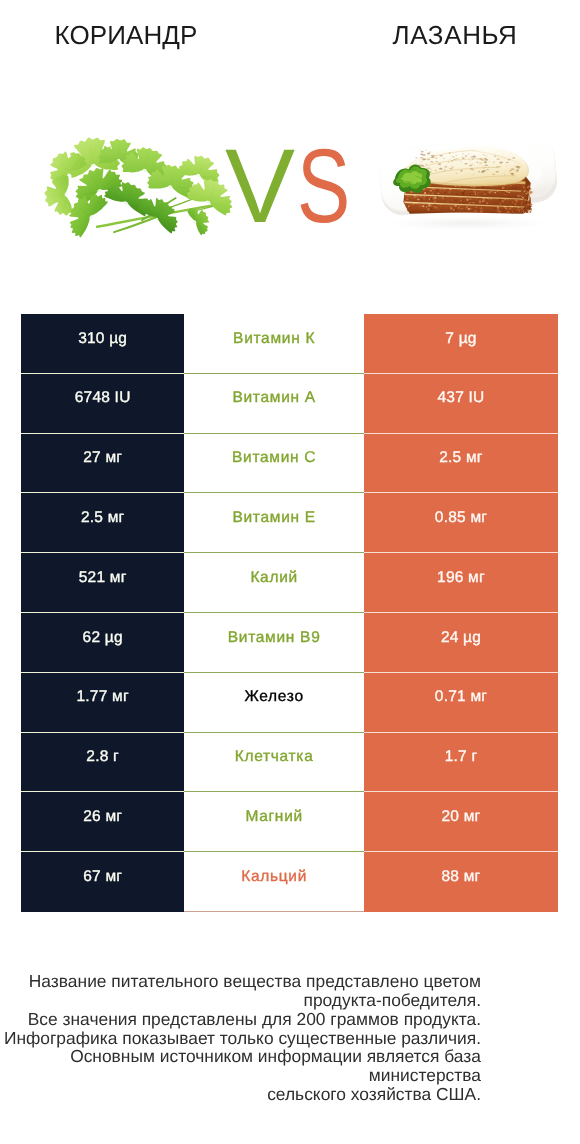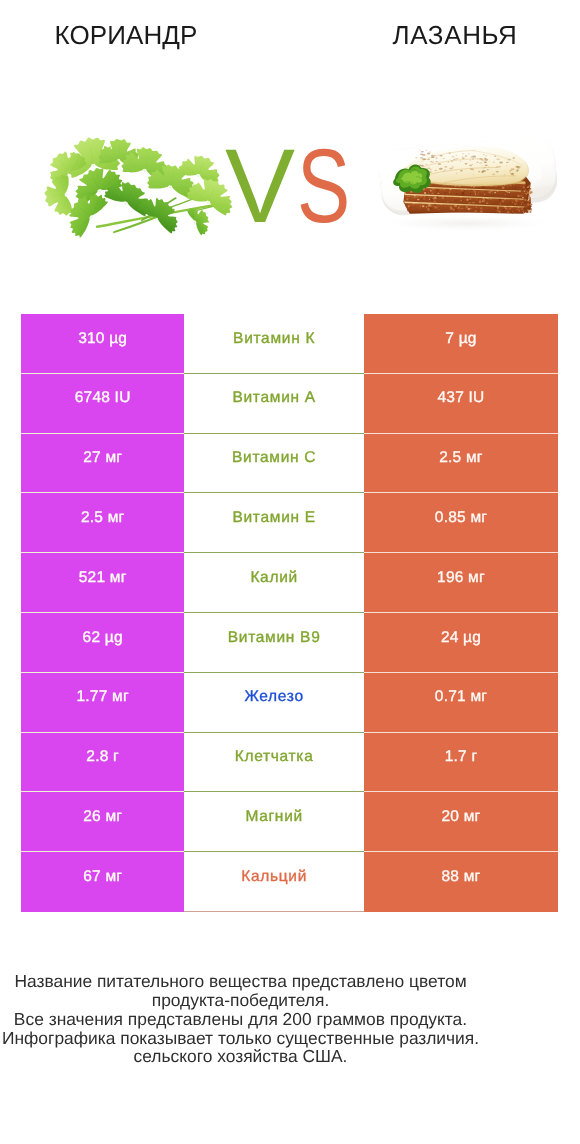--- a/index.html
+++ b/index.html
@@ -18,26 +18,26 @@
   .lasagna-wrap { position:absolute; left:365px; top:132px; width:202px; }
   .vs { position:absolute; left:225px; top:151px; height:72px; font-size:105px; line-height:72px; font-weight:400; letter-spacing:0px; white-space:nowrap; }
   .vs span { display:inline-block; }
   .vs .v { transform-origin:left top; }
   .vs .s { transform-origin:left top; transform:scaleX(0.76); margin-left:2px; }
   .vs .v { color:#7fae30; }
   .vs .s { color:#e06b48; }
 
   table.nutri { position:absolute; left:21px; top:314px; width:537px; border-collapse:separate; border-spacing:0; }
   table.nutri td { height:59.8px; padding:0; text-align:center; vertical-align:middle; font-size:15.5px; font-weight:400; -webkit-text-stroke:0.35px currentColor; letter-spacing:0.22px; line-height:1; padding-bottom:10px; }
-  td.v-left  { width:179px; background:#d946ef; color:#fdfff4; border-bottom:1.4px solid #edf2d7; }
+  td.v-left  { width:179px; background:#0f172a; color:#fdfff4; border-bottom:1.4px solid #edf2d7; }
   table.nutri td.v-mid { width:192px; background:#ffffff; border:none; border-bottom:1px solid #8fa85c; letter-spacing:0.7px; }
   td.v-right { width:214px; background:#e06b48; color:#fffaf7; border-bottom:1.4px solid #f8ded5;margin-left:12px; }
   tr:last-child td.v-left, tr:last-child td.v-right { border-bottom:none; }
 
-  .footer { position:absolute; left:0; top:972px; width:481px; text-align:center; font-size:17.4px; color:#2e2e2e; line-height:18.85px; font-weight:400; }
+  .footer { position:absolute; left:0; top:972px; width:481px; text-align:right; font-size:17.4px; color:#2e2e2e; line-height:18.85px; font-weight:400; }
 </style>
 </head>
 <body>
 
 <div class="page">
 
   <div class="titles">
     <div class="title left">КОРИАНДР</div>
     <div class="title right">ЛАЗАНЬЯ</div>
   </div>
@@ -321,21 +321,21 @@
           <td class="v-mid" style="color:#82a62f;border-bottom-color:#8fa85c">Калий</td>
           <td class="v-right">196 мг</td>
         </tr>
         <tr>
           <td class="v-left">62 µg</td>
           <td class="v-mid" style="color:#82a62f;border-bottom-color:#8fa85c">Витамин B9</td>
           <td class="v-right">24 µg</td>
         </tr>
         <tr>
           <td class="v-left">1.77 мг</td>
-          <td class="v-mid" style="color:#1d4ed8;border-bottom-color:#8fa85c">Железо</td>
+          <td class="v-mid" style="color:#000000;border-bottom-color:#8fa85c">Железо</td>
           <td class="v-right">0.71 мг</td>
         </tr>
         <tr>
           <td class="v-left">2.8 г</td>
           <td class="v-mid" style="color:#82a62f;border-bottom-color:#8fa85c">Клетчатка</td>
           <td class="v-right">1.7 г</td>
         </tr>
         <tr>
           <td class="v-left">26 мг</td>
           <td class="v-mid" style="color:#82a62f;border-bottom-color:#8fa85c">Магний</td>
@@ -347,15 +347,16 @@
           <td class="v-right">88 мг</td>
         </tr>
       </tbody>
   </table>
 
   <div class="footer">
       <div>Название питательного вещества представлено цветом</div>
       <div>продукта-победителя.</div>
       <div>Все значения представлены для 200 граммов продукта.</div>
       <div>Инфографика показывает только существенные различия.</div>
+      <div>Основным источником информации является база министерства</div>
       <div>сельского хозяйства США.</div>
     </div>
 </div>
 
 </body></html>

